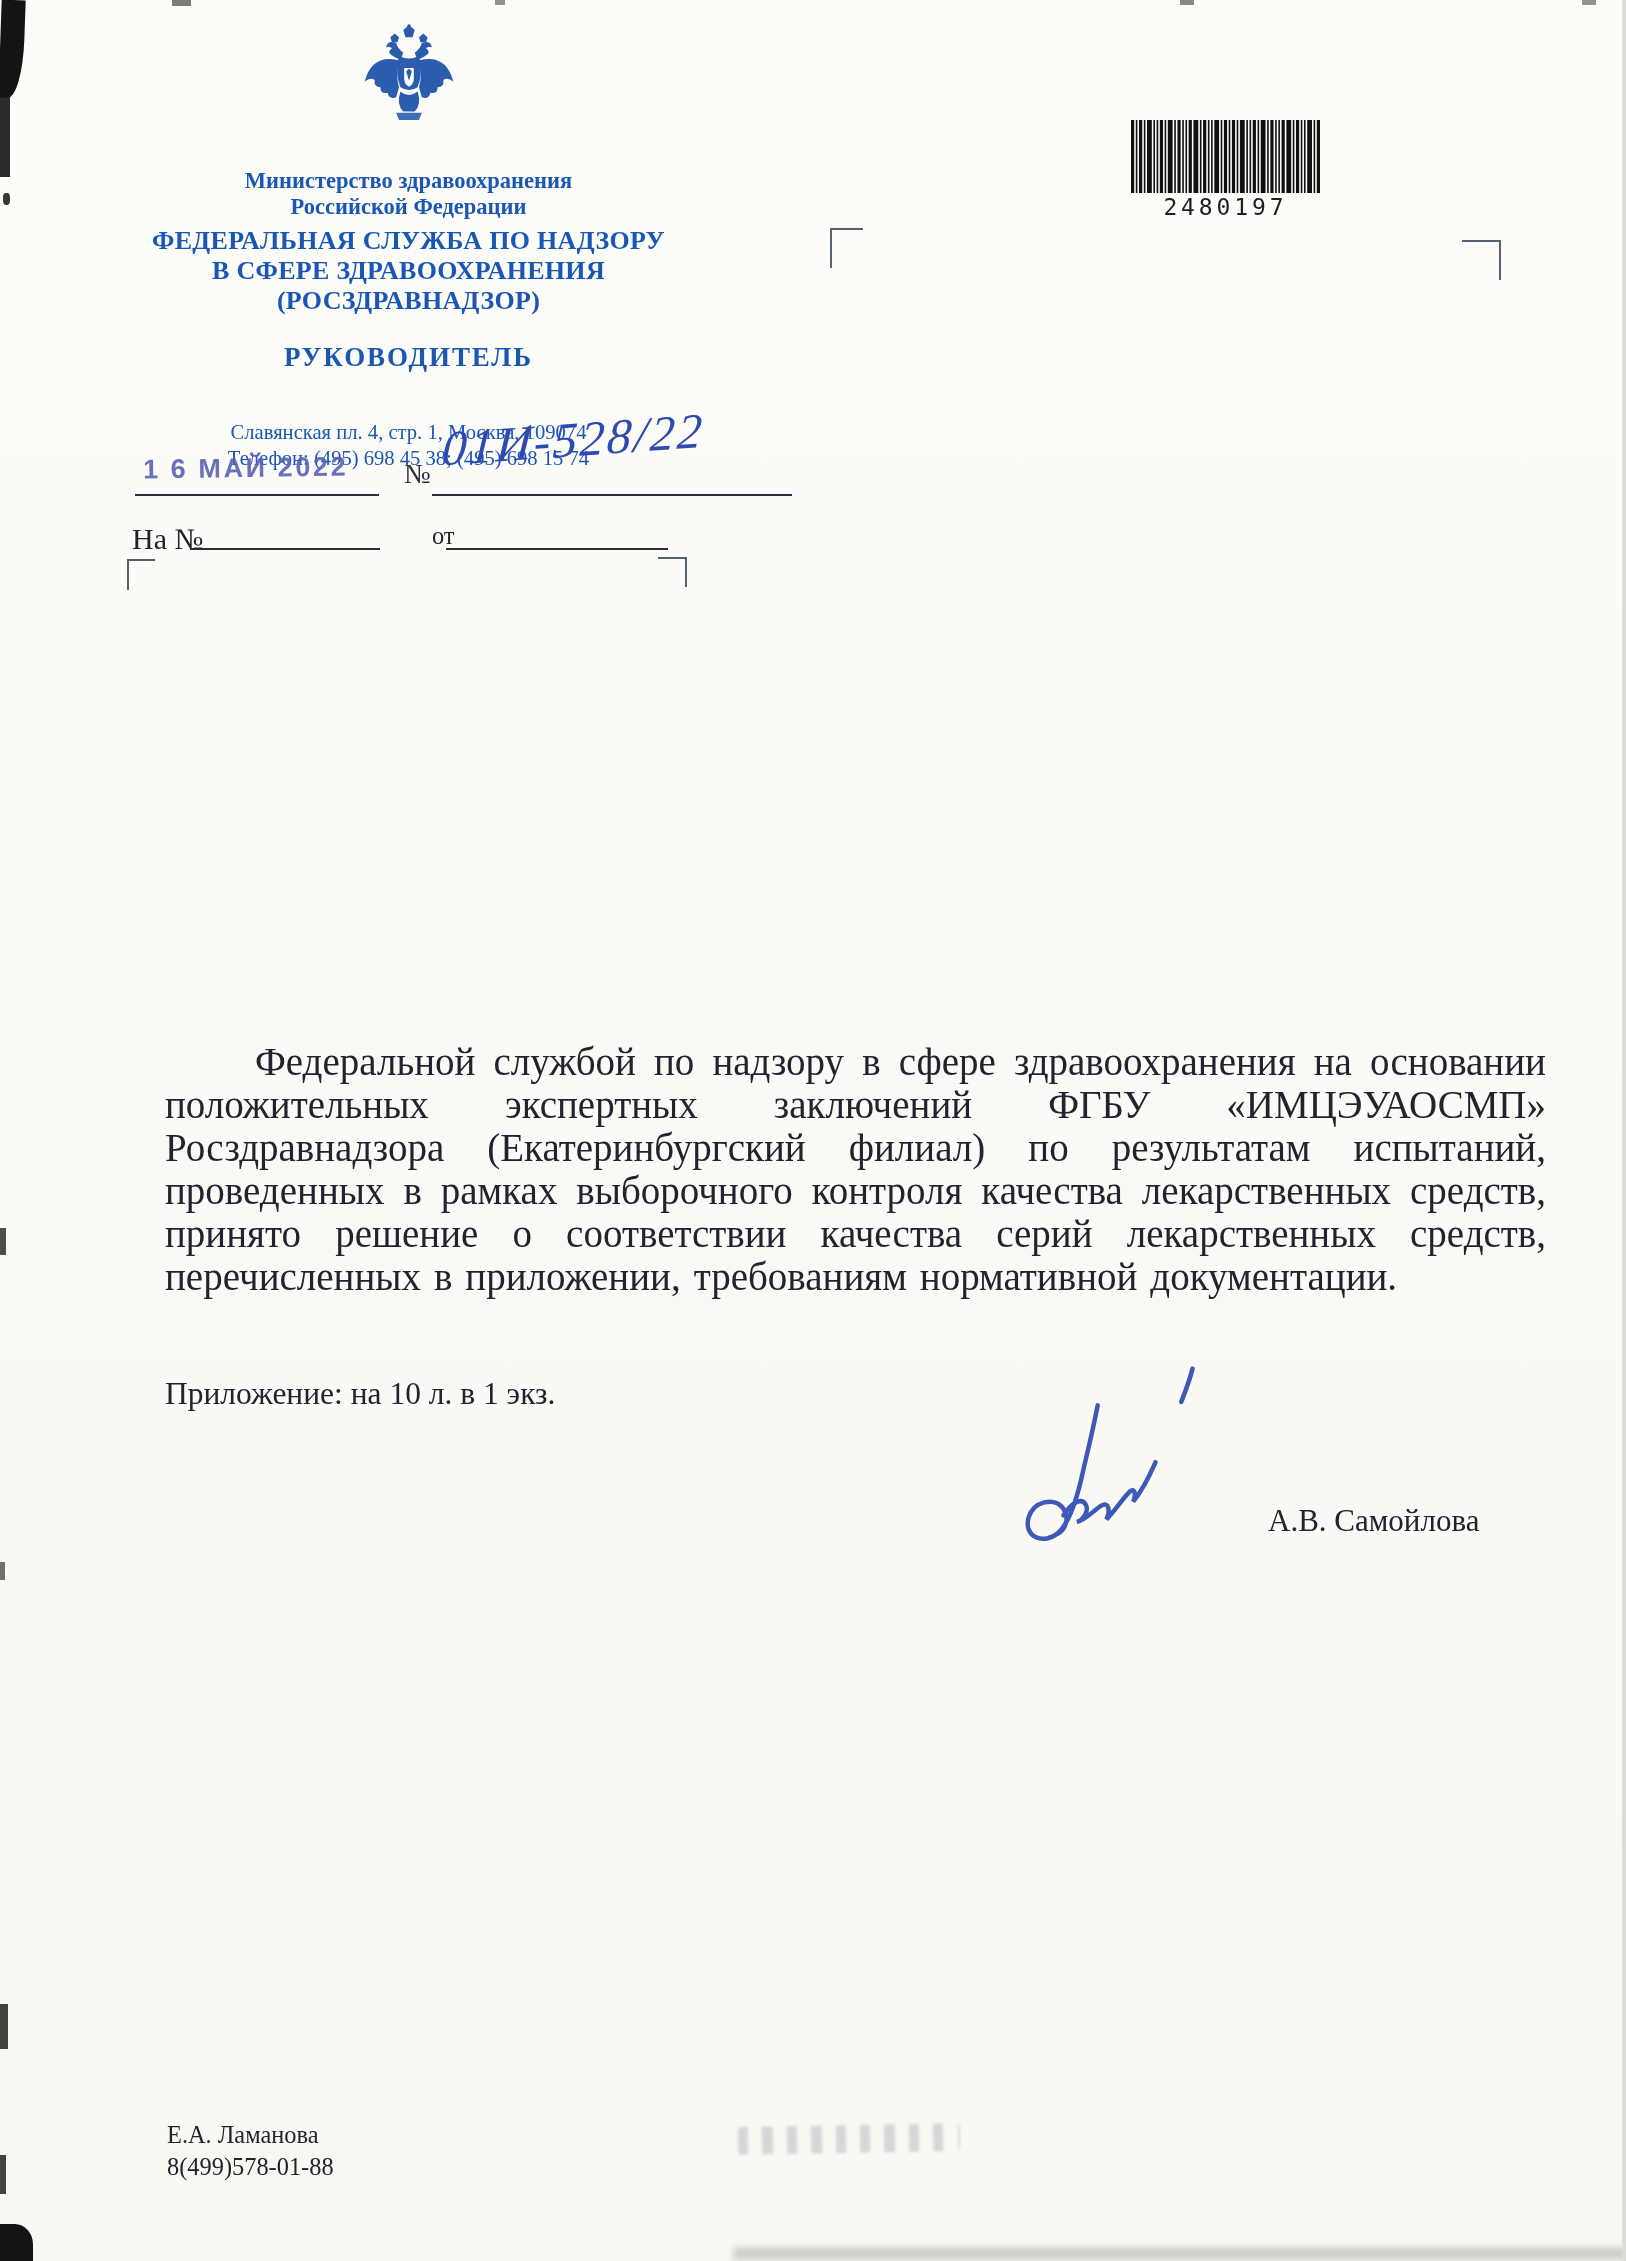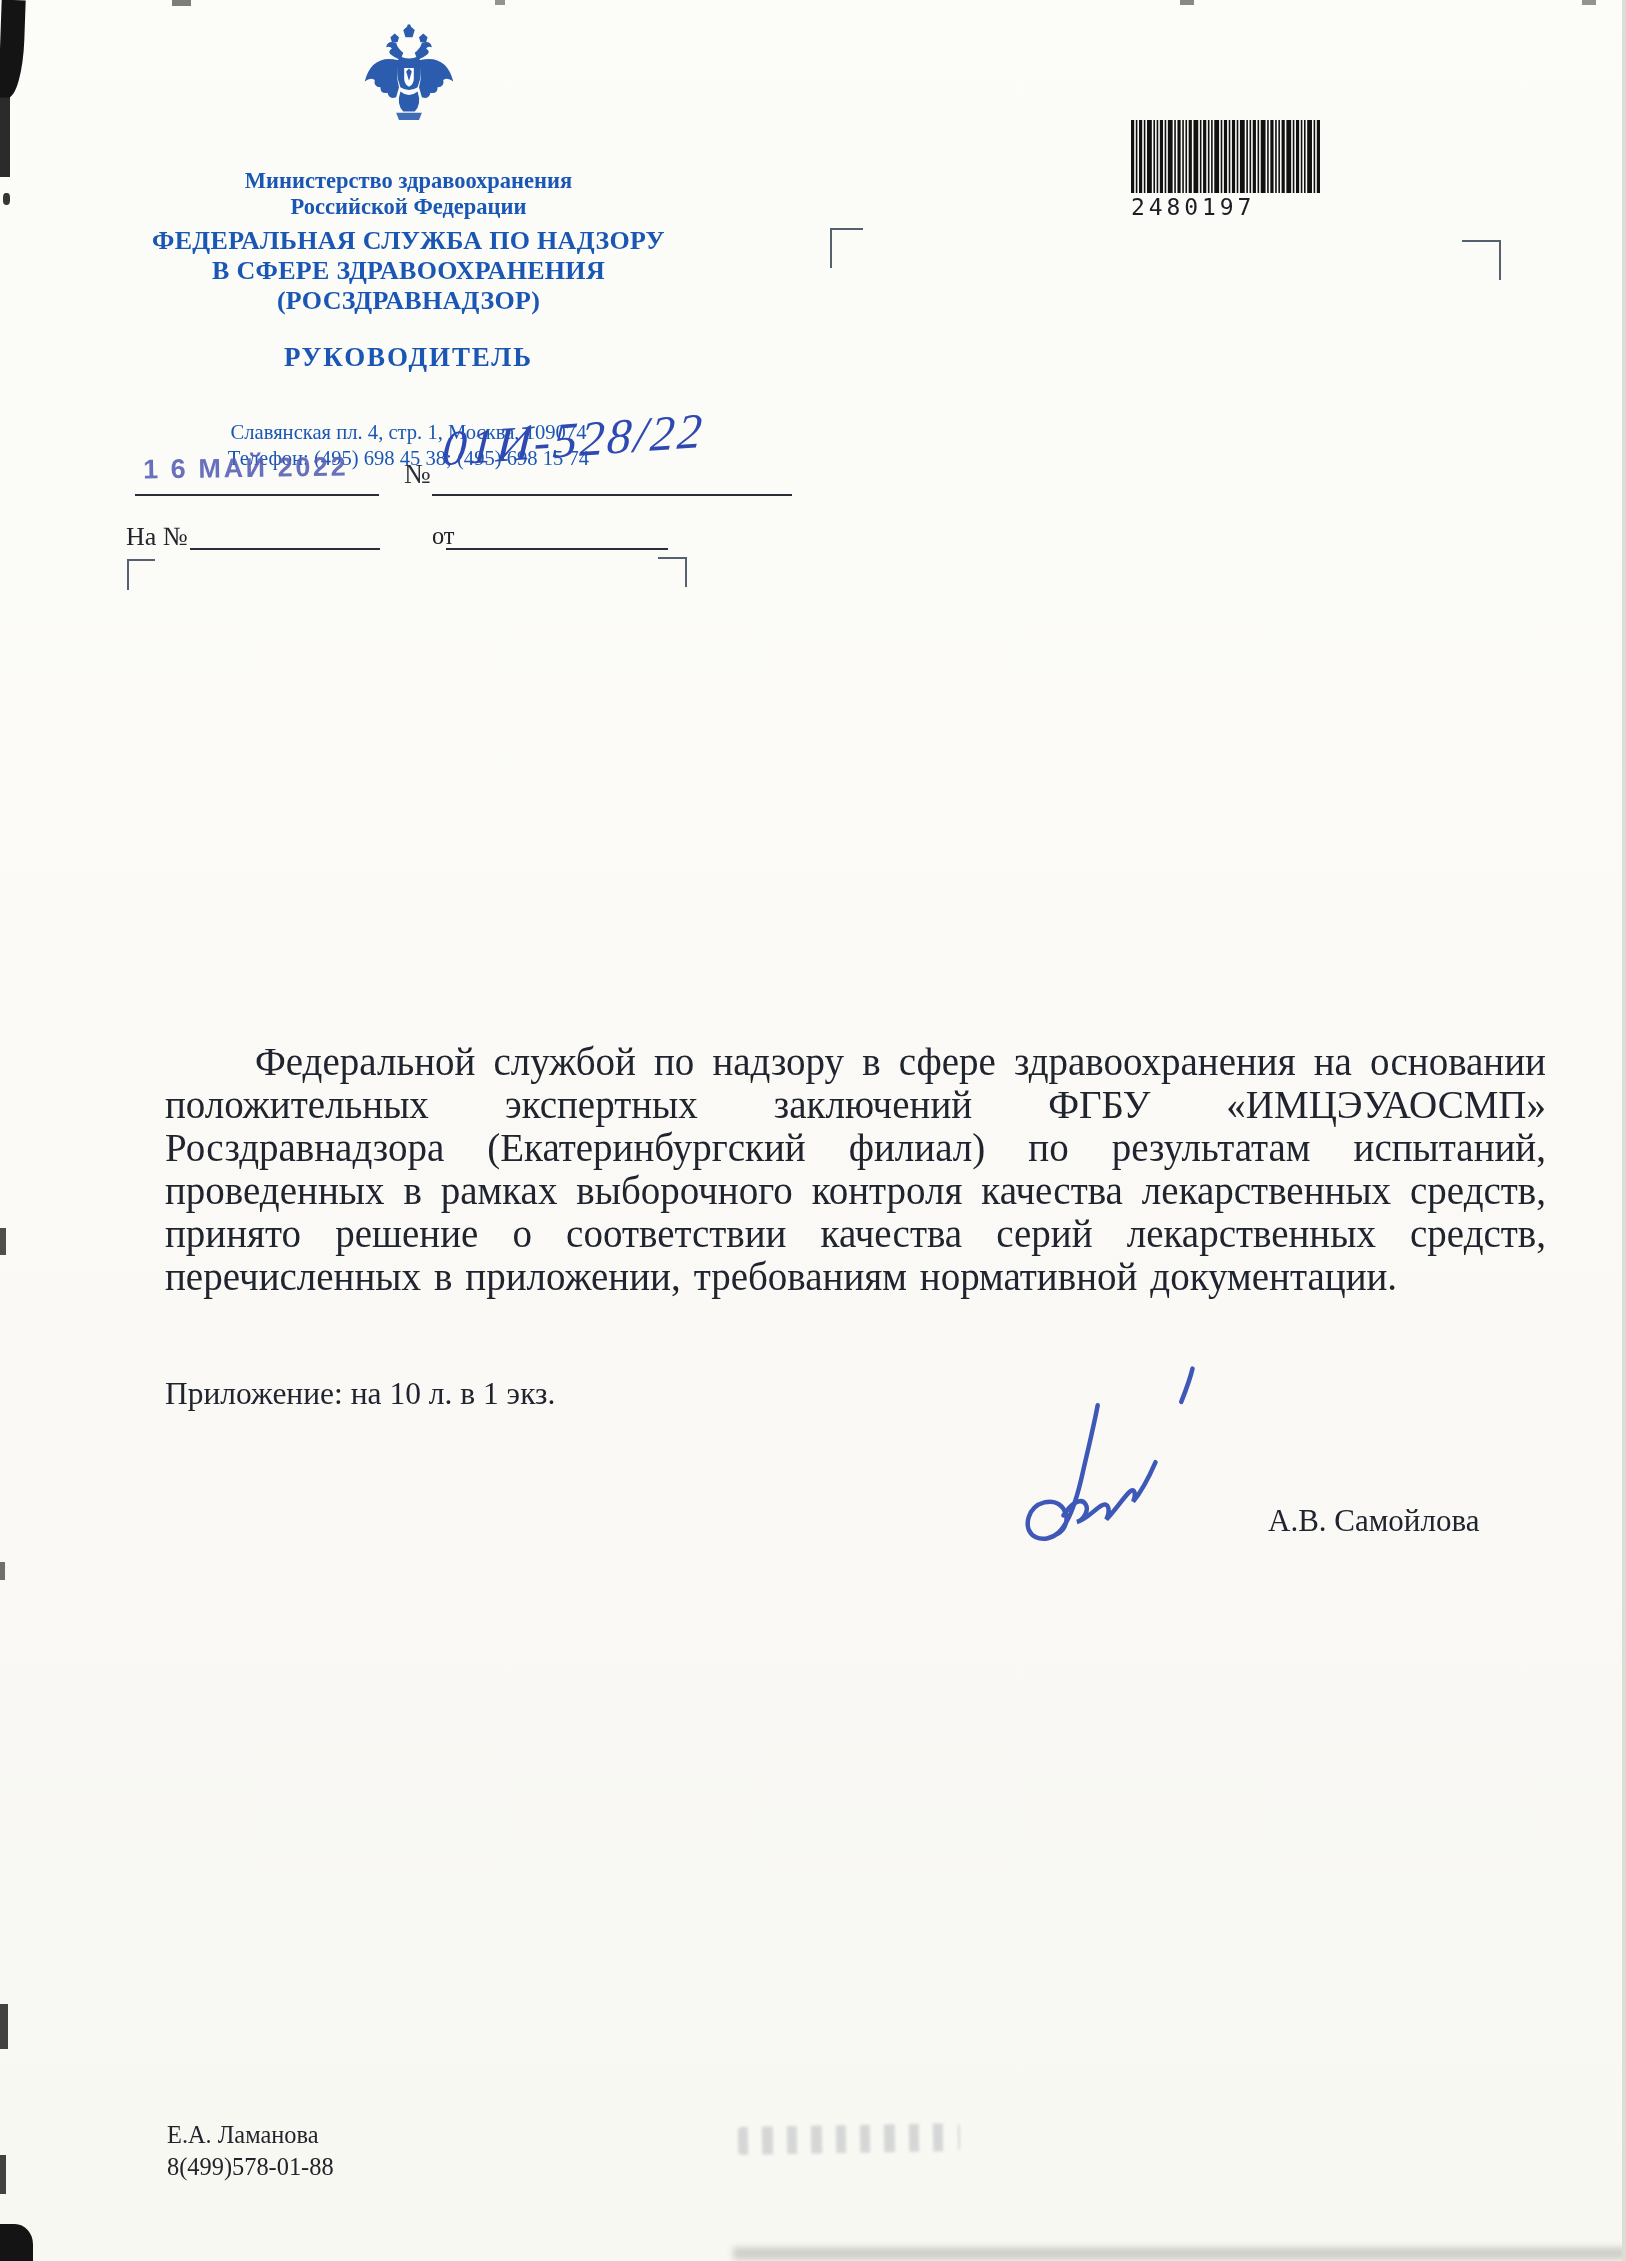--- a/index.html
+++ b/index.html
@@ -24,38 +24,38 @@
   .stamp-date { left:143px; top:453px; font-family:"Liberation Sans",sans-serif; font-weight:bold;
                 font-size:27px; letter-spacing:2.6px; color:var(--stamp-violet,#5a62b6); opacity:.9;
                 transform:rotate(-0.8deg); white-space:nowrap; }
   .no-sign   { left:404px; top:458px; font-size:28px; color:#2a2e38; }
   .handwriting { left:442px; top:411px; font-size:49px; font-style:italic;
                  color:var(--ink-blue,#2e4ab2); transform:rotate(-4deg) skewX(-8deg);
                  letter-spacing:2.6px; white-space:nowrap; }
   .ruled { background:#2a2e38; height:1.9px; }
   .line-date { left:135px; top:494px; width:244px; }
   .line-no   { left:432px; top:494px; width:360px; }
-  .na-no  { left:126px; top:522px; font-size:26px; }
+  .na-no  { left:132px; top:522px; font-size:30px; }
   .ot     { left:432px; top:522px; font-size:24.4px; }
   .line-nano { left:190px; top:548px; width:190px; }
   .line-ot   { left:446px; top:548px; width:222px; }
 
   
   .corner { border-color:#55616e; }
   .c-tl { border-top:2.6px solid #55616e; border-left:2.6px solid #55616e; }
   .c-tr { border-top:2.6px solid #55616e; border-right:2.6px solid #55616e; }
   .addr-l { left:830px; top:228px; width:33px; height:40px; }
   .addr-r { left:1462px; top:240px; width:39px; height:40px; }
   .subj-l { left:127px;  top:559px; width:28px; height:31px; }
   .subj-r { left:658px; top:557px; width:29px; height:30px; }
 
   
   .barcode { left:1131px; top:120px; width:189px; height:73px; }
   .barcode svg { width:100%; height:100%; }
-  .barcode-num { left:1131px; top:194px; width:189px; text-align:left;
+  .barcode-num { left:1131px; top:194px; width:189px; text-align:center;
                  font-family:"DejaVu Sans Mono",monospace; font-size:23px; letter-spacing:3.9px; color:#1d1f24; }
 
   
   .addressee { left:1000px; top:325px; font-size:32px; line-height:40px; color:#20242e; }
   .subject   { left:193px;  top:616px; font-size:30px; line-height:35px; color:#20242e; }
 
   
   .body-par { left:165px; top:1040px; width:1381px; font-size:39px; line-height:43px;
               text-align:justify; text-indent:90px; word-spacing:3.2px; color:#20242e; }
   .attach   { left:165px; top:1332px; font-size:31.5px; color:#20242e;margin-top:44px; }

